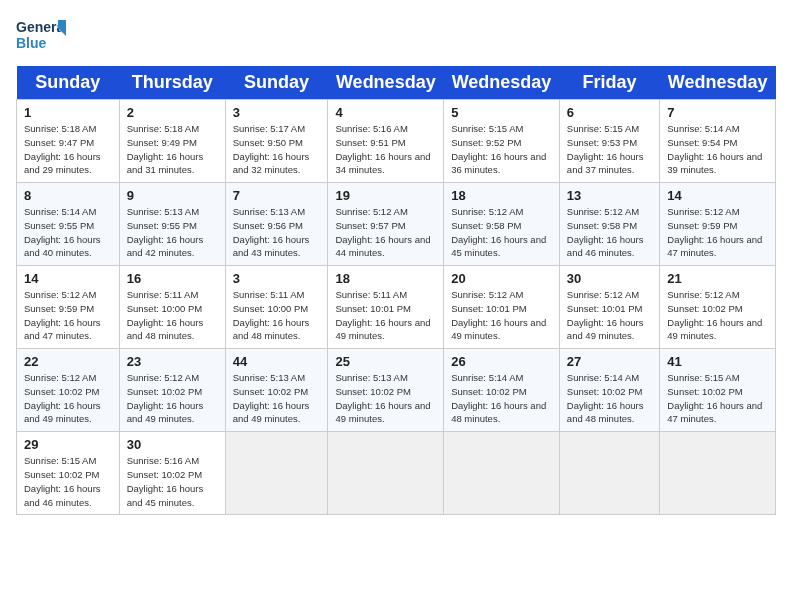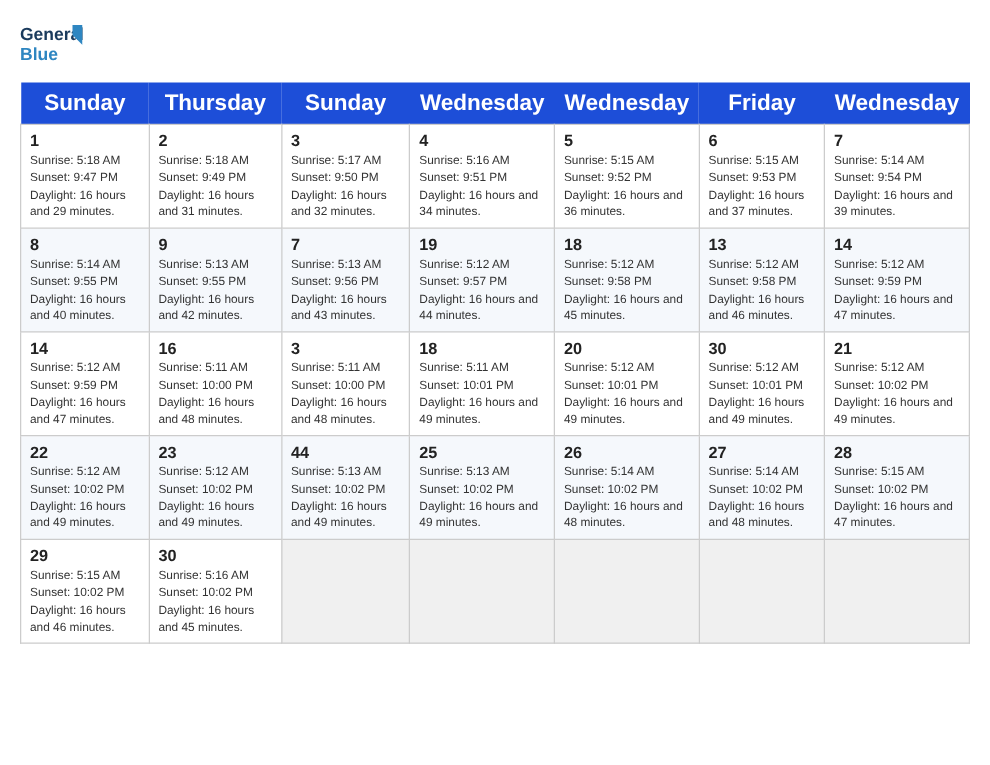--- a/index.html
+++ b/index.html
@@ -214,21 +214,21 @@
           </td>
           <td>
             <span class="day-num">26</span>
             <div class="day-info">Sunrise: 5:14 AM<br>Sunset: 10:02 PM<br>Daylight: 16 hours and 48 minutes.</div>
           </td>
           <td>
             <span class="day-num">27</span>
             <div class="day-info">Sunrise: 5:14 AM<br>Sunset: 10:02 PM<br>Daylight: 16 hours and 48 minutes.</div>
           </td>
           <td>
-            <span class="day-num">28</span>
+            <span class="day-num">41</span>
             <div class="day-info">Sunrise: 5:15 AM<br>Sunset: 10:02 PM<br>Daylight: 16 hours and 47 minutes.</div>
           </td>
         </tr>
         <tr>
           <td>
             <span class="day-num">29</span>
             <div class="day-info">Sunrise: 5:15 AM<br>Sunset: 10:02 PM<br>Daylight: 16 hours and 46 minutes.</div>
           </td>
           <td>
             <span class="day-num">30</span>

